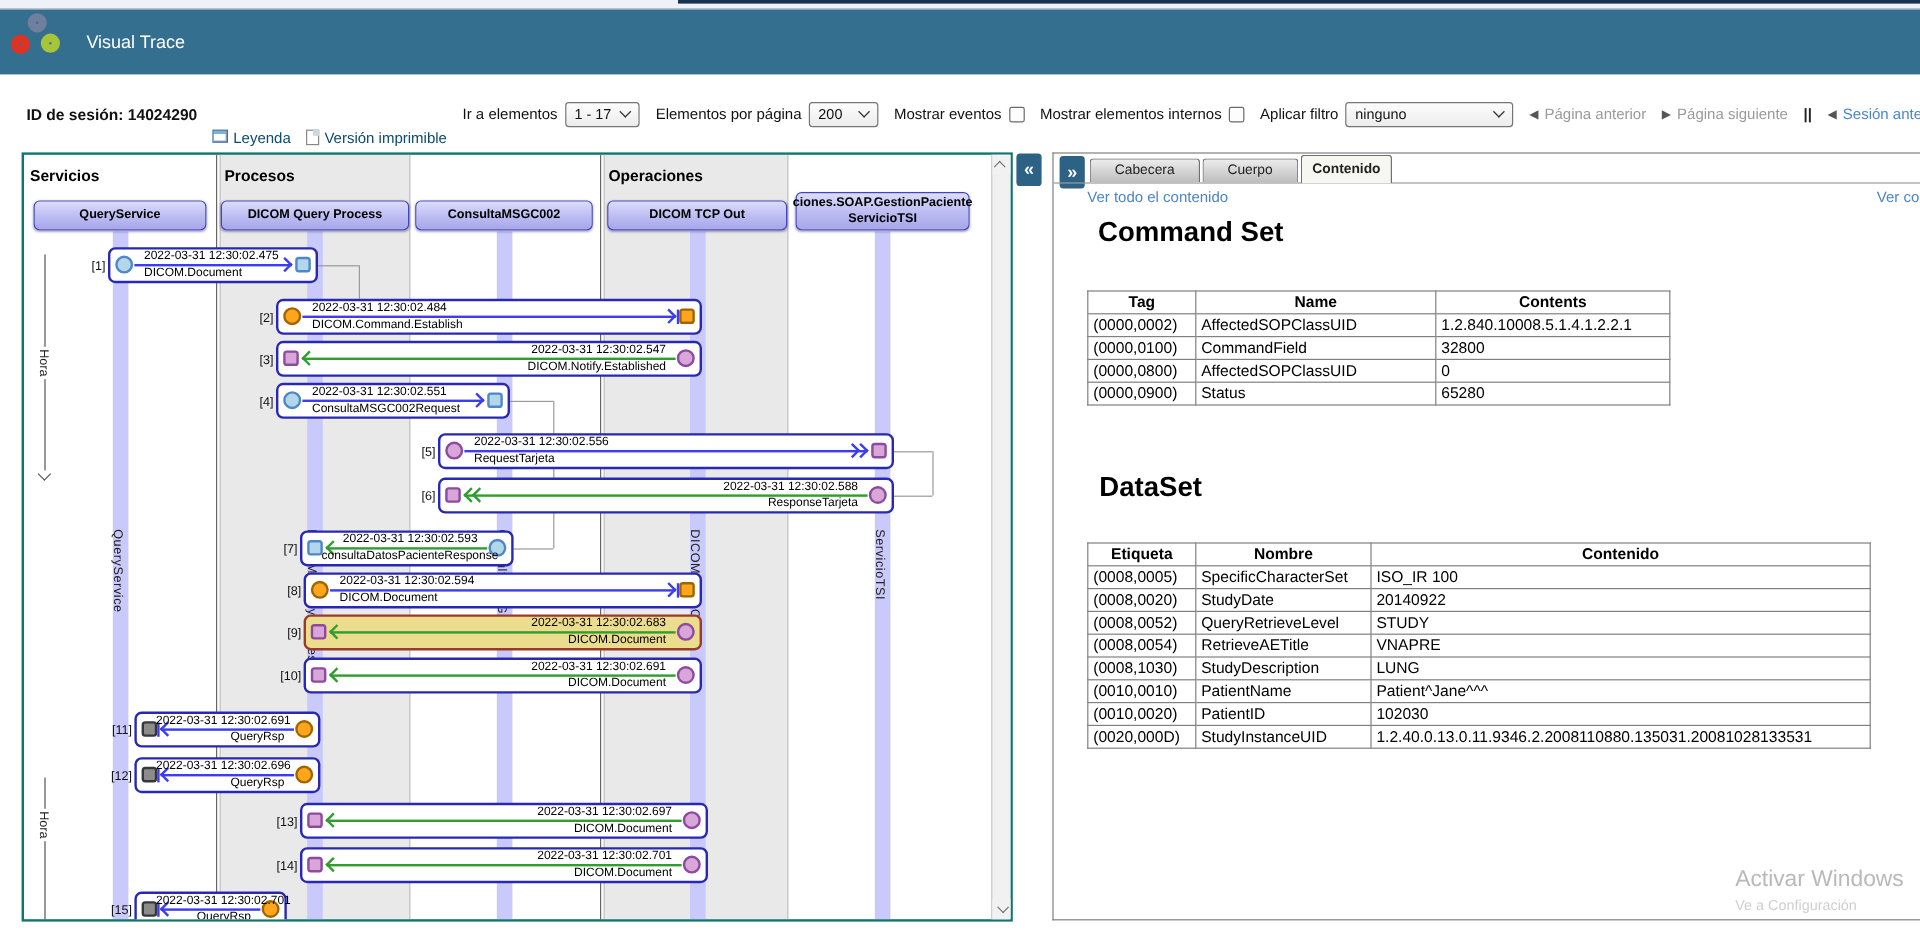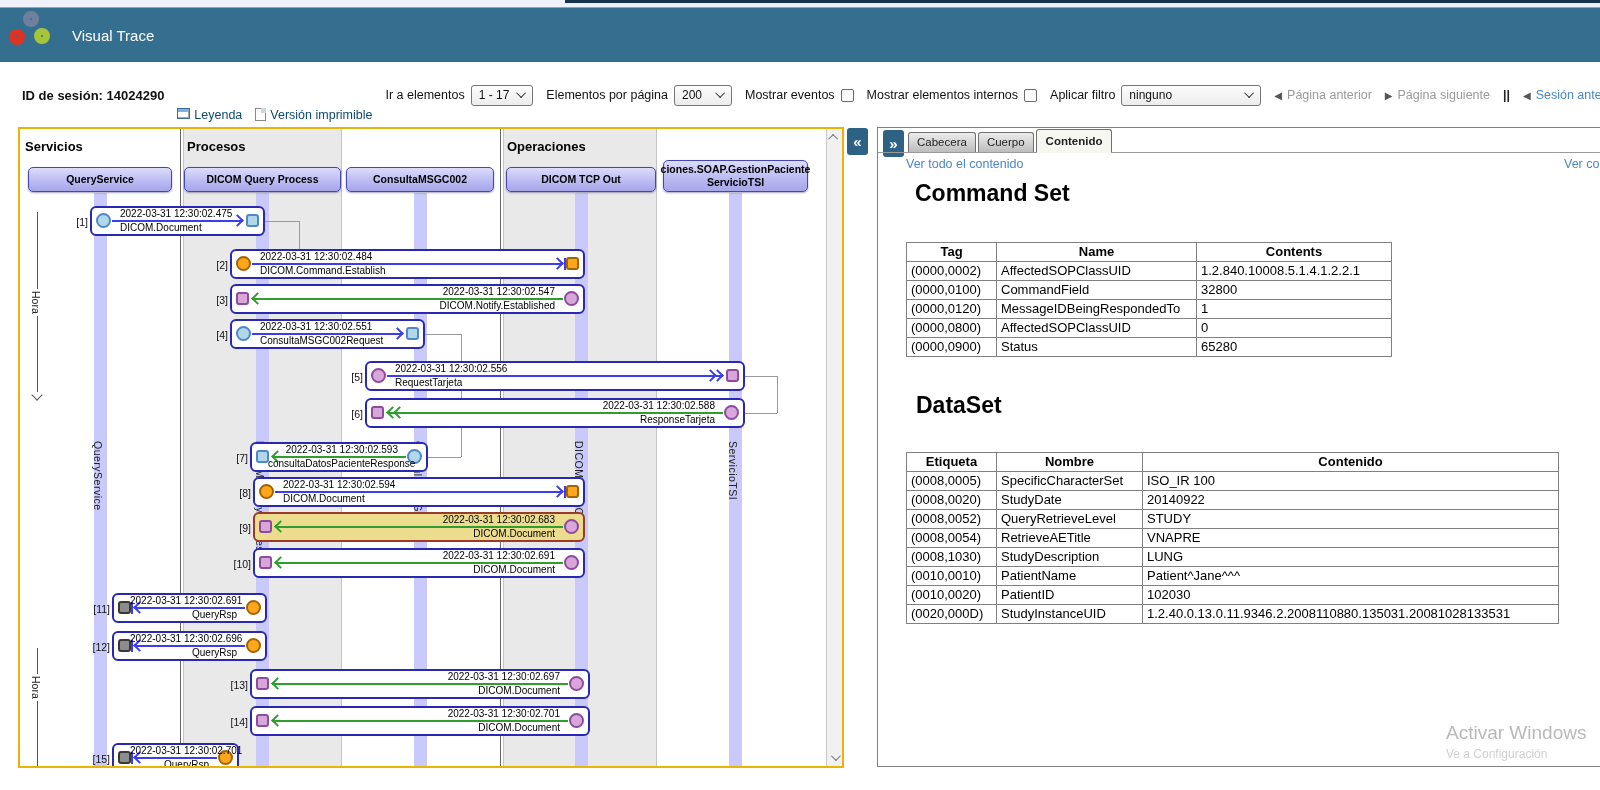--- a/index.html
+++ b/index.html
@@ -33,21 +33,21 @@
   .cb { width:13px; height:13px; border:1px solid #6a6a6a; border-radius:2px; background:#fdfdfd; display:inline-block; }
   .nav-dis { color:#9a9a9a; display:inline-flex; align-items:center; gap:5px; }
   .nav-ena { color:#4a86c8; display:inline-flex; align-items:center; gap:5px; }
   .tri { color:#555; font-size:10px; }
   .pipe { font-weight:bold; color:#222; }
   .icon-legend { width:13px; height:11px; border:1px solid #3a6ea5; background:linear-gradient(#7fb2d9 0 3px, #fff 3px); box-shadow:inset -4px 0 0 -3px #9ab, inset 0 -4px 0 -3px #9ab; display:inline-block; }
   .icon-page { width:11px; height:13px; border:1px solid #888; background:#fff; position:relative; display:inline-block; }
   .icon-page::after { content:""; position:absolute; right:-1px; top:-1px; border-style:solid; border-width:0 5px 5px 0; border-color:transparent #cfd6e2 #cfd6e2 transparent; }
 
   
-  #left-panel { position:absolute; left:18px; top:127px; width:826px; height:641px; border:2px solid #eab308; background:#fff; }
+  #left-panel { position:absolute; left:18px; top:127px; width:826px; height:641px; border:2px solid #0f766e; background:#fff; }
   #canvas { position:absolute; left:0; top:0; width:806px; height:637px; overflow:hidden; font-size:10.5px; }
   .stripe { position:absolute; top:0; height:637px; background:#e9e9e9; border-left:1px solid #c4c4c4; border-right:1px solid #c4c4c4; z-index:0; }
   .lane-div { position:absolute; top:0; height:637px; width:1px; background:#666; z-index:1; }
   .lane-title { position:absolute; top:10px; font-size:13px; font-weight:bold; color:#000; z-index:2; }
   .colhead { position:absolute; border:1px solid #4444bb; border-radius:5px; background:linear-gradient(180deg,#dcdcfb 0%,#b9b9f2 60%,#a7a7ea 100%); box-shadow:0 1px 2px rgba(0,0,80,.35); font-weight:bold; font-size:10.5px; text-align:center; display:flex; align-items:center; justify-content:center; white-space:pre-line; line-height:1.25; z-index:2; }
   .lifeline { position:absolute; top:64px; bottom:0; width:13px; background:#c9c9fb; z-index:1; }
   .llabel { position:absolute; writing-mode:vertical-rl; font-size:10.5px; color:#222; z-index:2; letter-spacing:.5px; }
   .conn { position:absolute; background:#9a9a9a; z-index:3; }
   .axis-line { position:absolute; width:1px; background:#555; z-index:1; }
   .axis-label { position:absolute; writing-mode:vertical-rl; font-size:10.5px; color:#222; background:#fff; padding:2px 0; z-index:2; }
@@ -90,21 +90,21 @@
 
   
   .collapse-btn { position:absolute; top:128px; width:21px; height:27px; background:#2d6285; color:#fff; border-radius:3px; font-size:15px; font-weight:bold; display:flex; align-items:center; justify-content:center; cursor:pointer; }
   #btn-collapse-left { left:847px; }
 
   
   #right-panel { position:absolute; left:877px; top:127px; width:723px; height:640px; border:1px solid #808080; border-right:none; background:#fff; }
   #btn-expand-right { position:absolute; left:5px; top:2px; width:21px; height:27px; background:#2d6285; color:#fff; border-radius:3px; font-size:15px; font-weight:bold; display:flex; align-items:center; justify-content:center; cursor:pointer; }
   #tabs { position:absolute; left:30px; top:1px; display:flex; align-items:flex-end; z-index:2; }
   #tabline { position:absolute; left:0; top:24px; width:723px; height:1px; background:#9a9a9a; z-index:1; }
-  .tab { font-size:11.5px; color:#222; border:1px solid #707070; border-bottom:none; border-radius:3px 3px 0 0; background:linear-gradient(#ececec,#bdbdbd); padding:3px 8px 4px; margin-right:2px; margin-top:3px; cursor:pointer; position:relative; z-index:2; }
+  .tab { font-size:11.5px; color:#222; border:1px solid #707070; border-bottom:none; border-radius:3px 3px 0 0; background:linear-gradient(#ececec,#bdbdbd); padding:3px 20px 4px; margin-right:2px; margin-top:3px; cursor:pointer; position:relative; z-index:2; }
   .tab.active { background:#f7f7f1; font-weight:bold; padding:5px 9px 5px; margin-top:0; border-bottom:1px solid #f7f7f1; margin-bottom:-1px; z-index:3; }
   .plink { position:absolute; font-size:12.5px; color:#4a86c8; cursor:pointer; white-space:nowrap;text-align:right; }
   .ptitle { position:absolute; font-size:23px; font-weight:bold; color:#000; white-space:nowrap; }
   .dtable { position:absolute; border-collapse:collapse; font-size:13px; color:#000; background:#fff; }
   .dtable th, .dtable td { border:1px solid #808080; padding:1px 4px 2px; height:19px; white-space:nowrap; overflow:hidden; }
   .dtable th { font-weight:bold; text-align:center; }
   .dtable { border:1px solid #555; }
 
   
   #watermark { position:absolute; left:1446px; top:722px; z-index:50; white-space:nowrap; }
@@ -419,25 +419,20 @@
             <td>(0000,0002)</td>
             <td>AffectedSOPClassUID</td>
             <td>1.2.840.10008.5.1.4.1.2.2.1</td>
           </tr>
           <tr>
             <td>(0000,0100)</td>
             <td>CommandField</td>
             <td>32800</td>
           </tr>
           <tr>
-            <td>(0000,0120)</td>
-            <td>MessageIDBeingRespondedTo</td>
-            <td>1</td>
-          </tr>
-          <tr>
             <td>(0000,0800)</td>
             <td>AffectedSOPClassUID</td>
             <td>0</td>
           </tr>
           <tr>
             <td>(0000,0900)</td>
             <td>Status</td>
             <td>65280</td>
           </tr>
         </tbody>

